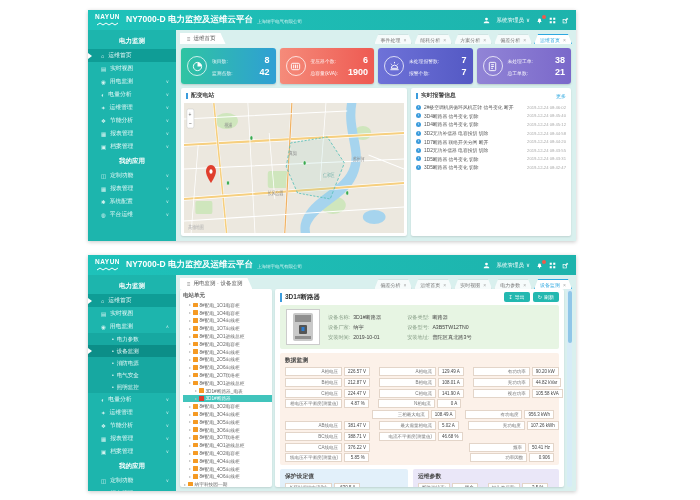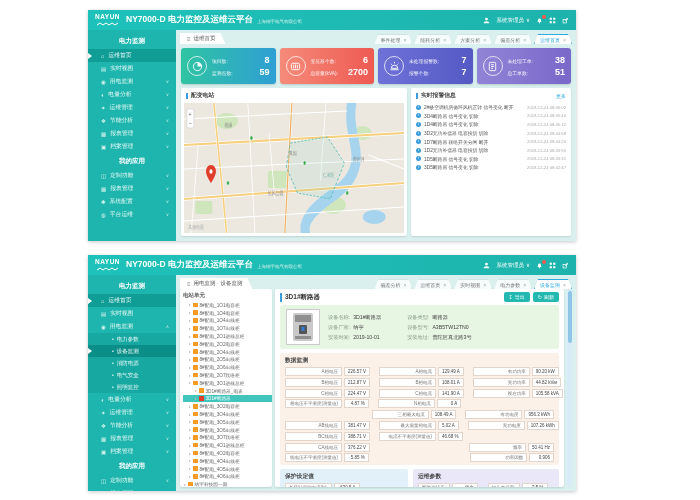--- a/index.html
+++ b/index.html
@@ -248,39 +248,39 @@
                   <path d="M6,6 L6,1.5 A4.5,4.5 0 0 1 10.5,6 z" fill="#fff"></path>
                 </svg>
               </span>
               <div class="rows">
                 <div class="krow">
                   <span class="klabel">项目数:</span>
                   <span class="kval">8</span>
                 </div>
                 <div class="krow">
                   <span class="klabel">监测点数:</span>
-                  <span class="kval">59</span>
+                  <span class="kval">42</span>
                 </div>
               </div>
             </div>
             <div class="kpi" style="background: linear-gradient(90deg, rgb(245, 139, 122), rgb(238, 90, 82));">
               <span class="icir">
                 <svg width="11" height="11" viewBox="0 0 12 12">
                   <rect x="1.5" y="2.5" width="9" height="7" rx="1.5" fill="none" stroke="#fff" stroke-width="1"></rect>
                   <path d="M4,4 v4 M6,4 v4 M8,4 v4" stroke="#fff" stroke-width="1"></path>
                 </svg>
               </span>
               <div class="rows">
                 <div class="krow">
                   <span class="klabel">变压器个数:</span>
                   <span class="kval">6</span>
                 </div>
                 <div class="krow">
                   <span class="klabel">总容量(kVA):</span>
-                  <span class="kval">2700</span>
+                  <span class="kval">1900</span>
                 </div>
               </div>
             </div>
             <div class="kpi" style="background: linear-gradient(90deg, rgb(110, 114, 216), rgb(84, 89, 196));">
               <span class="icir">
                 <svg width="11" height="11" viewBox="0 0 12 12">
                   <path d="M2.5,8 a3.5,3.5 0 0 1 7,0 z" fill="none" stroke="#fff" stroke-width="1"></path>
                   <path d="M1.5,9.5 h9 M6,1 v1.5 M2,3 l1,1 M10,3 l-1,1" stroke="#fff" stroke-width="1"></path>
                 </svg>
               </span>
@@ -302,21 +302,21 @@
                   <path d="M4.5,4 h3 M4.5,6 h3 M4.5,8 h2" stroke="#fff" stroke-width="1"></path>
                 </svg>
               </span>
               <div class="rows">
                 <div class="krow">
                   <span class="klabel">未处理工单:</span>
                   <span class="kval">38</span>
                 </div>
                 <div class="krow">
                   <span class="klabel">总工单数:</span>
-                  <span class="kval">51</span>
+                  <span class="kval">21</span>
                 </div>
               </div>
             </div>
           </div>
         <div class="cards-row">
           <div class="card map-card">
             <div class="card-h">
                 <i class="bar"></i>
                 <span>配变电站</span>
               </div>

